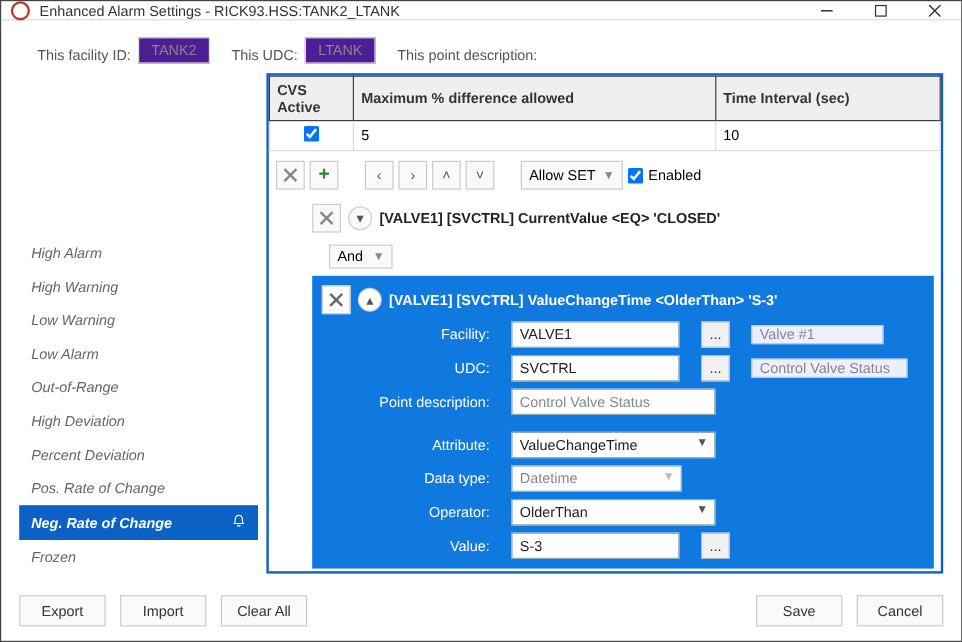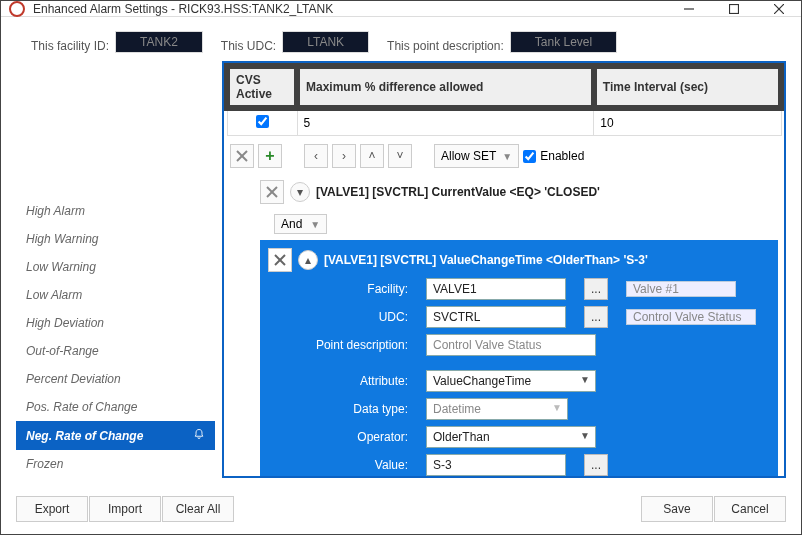--- a/index.html
+++ b/index.html
@@ -4,29 +4,29 @@
 <style>
   * { box-sizing: border-box; font-family: "Segoe UI", Arial, sans-serif; font-size: 12px; }
   body { margin: 0; background: #fff; }
   .window { width: 802px; height: 535px; border: 1px solid #444; display: flex; flex-direction: column; background: #fff; }
   .titlebar { height: 16px; display: flex; align-items: center; border-bottom: 1px solid #ddd; }
   .titlebar .app-icon { width: 16px; height: 16px; margin: 0 8px; border-radius: 50%; border: 2px solid #c0392b; position: relative; }
   .titlebar .title { flex: 1; color: #333; }
   .winbtn { width: 45px; height: 29px; display: flex; align-items: center; justify-content: center; color: #333; }
   .toprow { display: flex; align-items: flex-end; gap: 6px; padding: 14px 15px 8px 30px; }
   .toprow .lbl { color: #555; }
-  .ro { border: 1px solid #ddd; background: #0f172a; color: #888; padding: 3px 24px; }
+  .ro { border: 1px solid #ddd; background: #4c1d95; color: #888; padding: 3px 10px; }
   .mainrow { flex: 1; display: flex; padding: 0 15px 10px 15px; gap: 6px; min-height: 0; }
   .sidebar { width: 200px; display: flex; flex-direction: column; border-right: 1px solid transparent; justify-content: flex-end; }
   .side-item { padding: 7px 10px; color: #666; font-style: italic; cursor: pointer; display: flex; align-items: center; justify-content: space-between; }
   .side-item.selected { background: #0b62c4; color: #fff; font-style: italic; font-weight: 600; }
   .bell { width: 12px; height: 12px; }
   .content { flex: 1; display: flex; flex-direction: column; border: 2px solid #0b62c4; min-height: 0; }
   table.grid { width: 100%; border-collapse: collapse; }
-  table.grid th { background: #efefef; border: 6px solid #404040; text-align: left; font-weight: 600; padding: 4px 6px; color: #333; }
+  table.grid th { background: #efefef; border: 1px solid #404040; text-align: left; font-weight: 600; padding: 4px 6px; color: #333; }
   table.grid td { border: 1px solid #ddd; padding: 4px 6px; }
   .toolbar { display: flex; align-items: center; gap: 4px; padding: 8px 6px; }
   .sqbtn { border: 1px solid #ccc; background: #fafafa; width: 24px; height: 24px; display: flex; align-items: center; justify-content: center; color: #555; cursor: pointer; }
   .sqbtn.green { color: #2a8a2a; font-weight: bold; font-size: 16px; line-height: 1; }
   .sqbtn.x { color: #888; }
   .allow { border: 1px solid #ccc; background: #fafafa; height: 24px; padding: 0 6px; display: flex; align-items: center; gap: 6px; }
   .allow .caret { color: #888; font-size: 10px; }
   .cbwrap { display: flex; align-items: center; gap: 4px; margin-left: 0; }
   .rules { flex: 1; overflow: auto; padding: 0 6px 6px 6px; }
   .rule1 { display: flex; align-items: center; gap: 6px; padding-left: 30px; margin-top: 4px; }
@@ -38,21 +38,21 @@
   .bluepane .hdr { display: flex; align-items: center; gap: 6px; }
   .bluepane .sqbtn, .bluepane .circ { background: #fff; }
   .formrow { display: flex; align-items: center; margin-top: 6px; gap: 18px; }
   .formrow .flabel { width: 140px; text-align: right; color: #fff; }
   .finput { background: #fff; border: 1px solid #8aa; color: #222; height: 22px; padding: 0 6px; width: 140px; }
   .finput.ro2 { color: #888; }
   .dots { width: 24px; height: 22px; background: #f0f0f0; border: 1px solid #bbb; display: flex; align-items: center; justify-content: center; color: #333; cursor: pointer; }
   .sdesc { background: #eef; border: 1px solid #bcd; color: #888; height: 16px; padding: 0 6px; display: flex; align-items: center; width: 110px; }
   .sel { position: relative; }
   .sel .caret2 { position: absolute; right: 6px; top: 4px; color: #555; font-size: 10px; }
-  .footer { display: flex; padding: 8px 15px 12px 15px; gap: 1px; }
+  .footer { display: flex; padding: 8px 15px 12px 15px; gap: 12px; }
   .btn { border: 1px solid #ccc; background: #fafafa; padding: 5px 0; width: 72px; text-align: center; cursor: pointer; color: #333; }
   .spacer { flex: 1; }
   input[type=checkbox] { margin: 0; }
 </style>
 </head>
 <body>
 
 <div class="window">
 
   <div class="titlebar">
@@ -77,43 +77,42 @@
   </div>
 
   <div class="toprow">
     <span class="lbl">This facility ID:</span>
     <span class="ro">TANK2</span>
     <span style="width:6px"></span>
     <span class="lbl">This UDC:</span>
     <span class="ro">LTANK</span>
     <span style="width:6px"></span>
     <span class="lbl">This point description:</span>
-    <span class="ro">Tank Level</span>
   </div>
 
   <div class="mainrow">
 
     <div class="sidebar">
       <div class="side-item">
           <span>High Alarm</span>
         </div>
       <div class="side-item">
           <span>High Warning</span>
         </div>
       <div class="side-item">
           <span>Low Warning</span>
         </div>
       <div class="side-item">
           <span>Low Alarm</span>
         </div>
       <div class="side-item">
+          <span>Out-of-Range</span>
+        </div>
+      <div class="side-item">
           <span>High Deviation</span>
-        </div>
-      <div class="side-item">
-          <span>Out-of-Range</span>
         </div>
       <div class="side-item">
           <span>Percent Deviation</span>
         </div>
       <div class="side-item">
           <span>Pos. Rate of Change</span>
         </div>
       <div class="side-item selected">
         <span>Neg. Rate of Change</span>
         <span><svg class="bell" viewBox="0 0 16 16" fill="none" stroke="currentColor" stroke-width="1.2">

